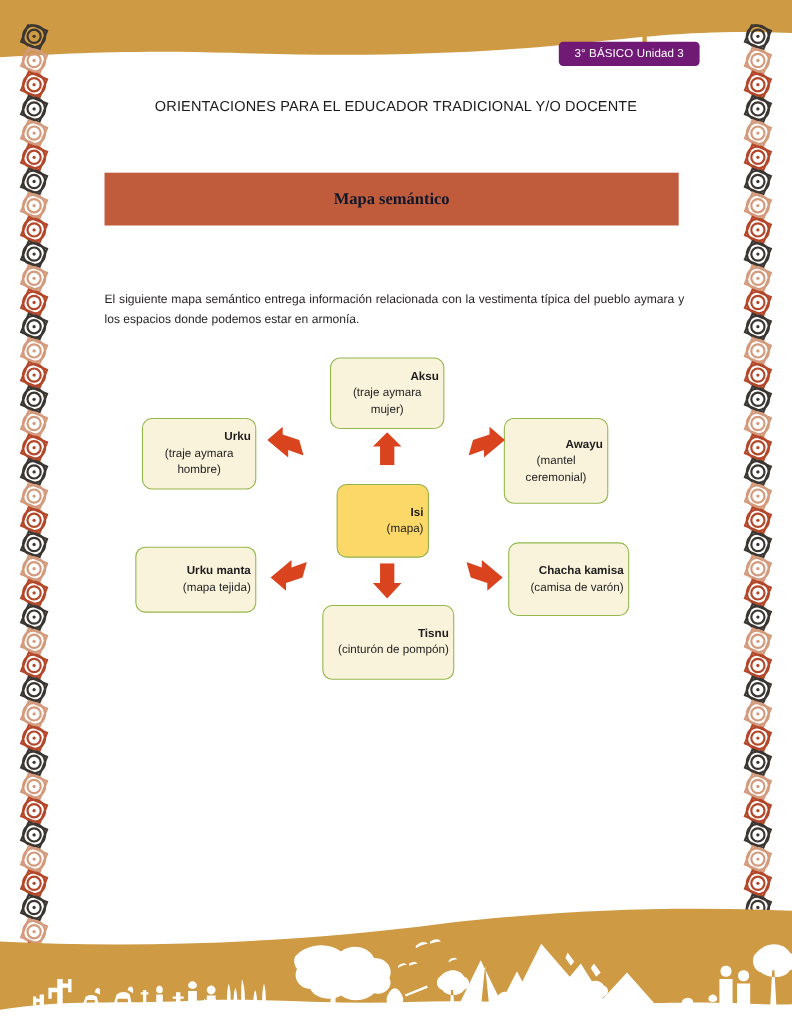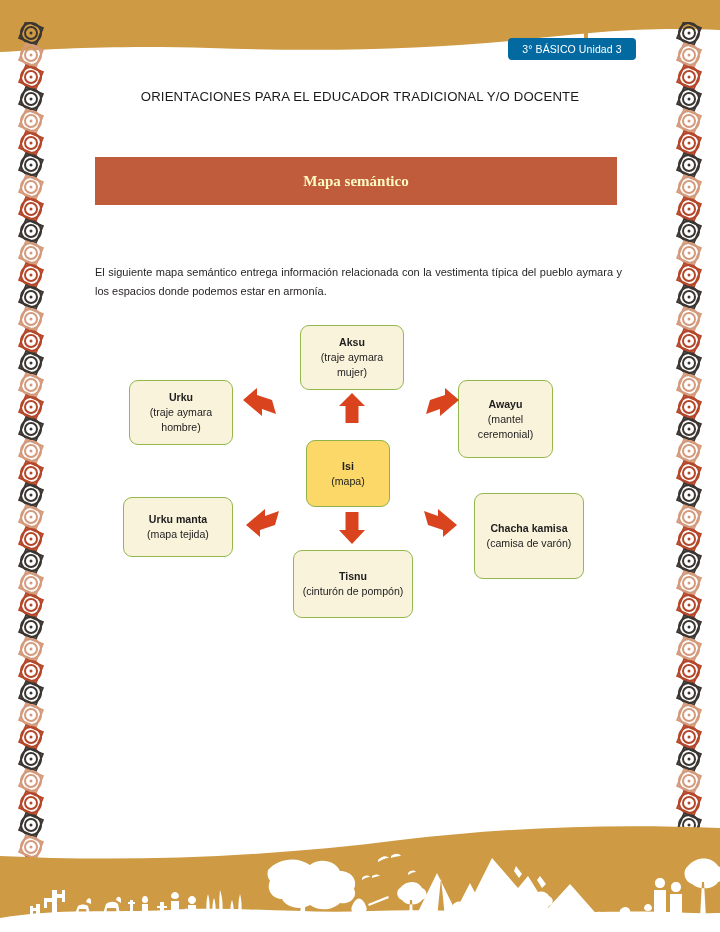--- a/index.html
+++ b/index.html
@@ -34,21 +34,21 @@
     top: 38px;
     left: 508px;
     width: 128px;
     height: 22px;
   }
   .badge {
     position: absolute;
     top: 0; left: 0;
     width: 128px;
     height: 22px;
-    background: #0369a1;
+    background: #701a75;
     border-radius: 4px;
     color: #ffffff;
     font-size: 10.5px;
     line-height: 22px;
     text-align: center;
     letter-spacing: 0.1px;
     white-space: nowrap;
   }
 
   
@@ -112,21 +112,21 @@
     height: 48px;
     background: #C05B3C;
     display: flex;
     align-items: center;
     justify-content: center;
   }
   .banner-text {
     font-family: "Liberation Serif", serif;
     font-size: 15px;
     font-weight: bold;
-    color: #fef9c3;
+    color: #0f172a;
   }
 
   
   .intro {
     position: absolute;
     top: 252px;
     left: 95px;
     width: 527px;
     font-size: 11px;
     line-height: 19px;
@@ -147,21 +147,21 @@
     box-sizing: border-box;
     border: 1.3px solid #93B84C;
     border-radius: 9px;
     background: #FAF3DC;
     text-align: center;
     font-size: 10.6px;
     line-height: 15px;
     color: #1d1d1d;
     display: flex;
     flex-direction: column;
-    align-items: center;
+    align-items: flex-end;
     justify-content: center;
     padding: 2px 4px;
   }
   .node .n-title { font-weight: bold; }
   .node .n-sub   { font-weight: normal; }
   .node.center {
     background: #FBD868;
     border-color: #8FB24B;
   }
 
@@ -698,21 +698,21 @@
     <div class="node center" style="left:211px; top:125px; width:84px; height:67px;">
       <span class="n-title">Isi</span>
       <span class="n-sub">(mapa)</span>
     </div>
 
     <div class="node" style="left:28px; top:182px; width:110px; height:60px;">
       <span class="n-title">Urku manta</span>
       <span class="n-sub">(mapa tejida)</span>
     </div>
 
-    <div class="node" style="left:379px; top:178px; width:110px; height:86px;">
+    <div class="node" style="left:367px; top:178px; width:110px; height:67px;">
       <span class="n-title">Chacha kamisa</span>
       <span class="n-sub">(camisa de varón)</span>
     </div>
 
     <div class="node" style="left:198px; top:235px; width:120px; height:68px;">
       <span class="n-title">Tisnu</span>
       <span class="n-sub">(cinturón de pompón)</span>
     </div>
 
     <div class="arrow" style="left:244px; top:78px;">

